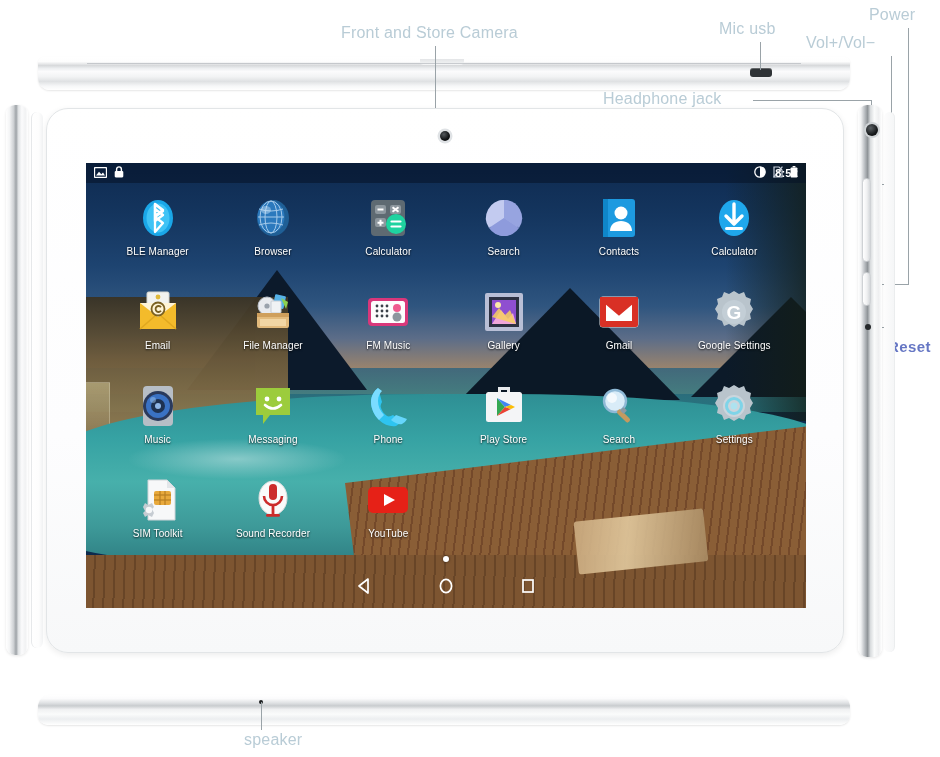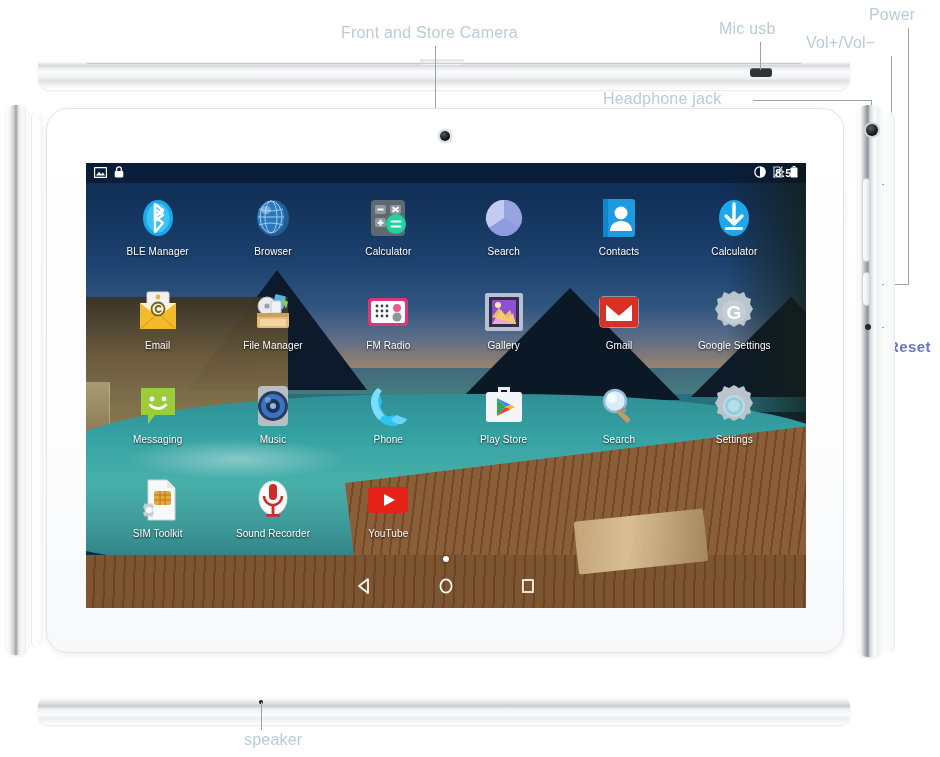--- a/index.html
+++ b/index.html
@@ -486,21 +486,21 @@
                   <circle cx="17" cy="22" r="1.4"></circle>
                 <circle cx="22" cy="22" r="1.4"></circle>
                 <circle cx="12" cy="27" r="1.4"></circle>
                   <circle cx="17" cy="27" r="1.4"></circle>
                 <circle cx="22" cy="27" r="1.4"></circle>
               </g>
               <circle cx="32" cy="19" r="4" fill="#ef5b8f"></circle>
               <circle cx="32" cy="28" r="4.5" fill="#8d969e"></circle>
             </svg>
           </div>
-          <div class="app-lbl">FM Radio</div>
+          <div class="app-lbl">FM Music</div>
         </div>
 
         <div class="app">
           <div class="app-ico">
             <svg width="46" height="46" viewBox="0 0 46 46">
               <rect x="4" y="4" width="38" height="38" rx="2" fill="#b9bfd6"></rect>
               <rect x="8" y="8" width="30" height="30" fill="#2d3142"></rect>
               <rect x="11" y="11" width="24" height="24" fill="#8f4fd0"></rect>
               <path d="M11 35l9-14 7 9 5-6 3 11z" fill="#f0a6d8"></path>
               <path d="M11 28l7-9 6 7 5-5 6 14z" fill="#f7cf5e" opacity=".85"></path>
@@ -531,41 +531,41 @@
               <circle cx="23" cy="23" r="12" fill="#c3ced6"></circle>
               <text x="23" y="30" font-family="Liberation Sans, sans-serif" font-size="19" font-weight="bold" fill="#fff" text-anchor="middle">G</text>
             </svg>
           </div>
           <div class="app-lbl">Google Settings</div>
         </div>
 
         <div class="app">
           <div class="app-ico">
             <svg width="46" height="46" viewBox="0 0 46 46">
-              <path d="M6 5h34v27H20l-7 9V32H6z" fill="#9ccc3c"></path>
-              <circle cx="17" cy="16" r="2.4" fill="#fff"></circle>
-              <circle cx="29" cy="16" r="2.4" fill="#fff"></circle>
-              <path d="M15 22q8 7 16 0" fill="none" stroke="#fff" stroke-width="2.6" stroke-linecap="round"></path>
-            </svg>
-          </div>
-          <div class="app-lbl">Messaging</div>
-        </div>
-
-        <div class="app">
-          <div class="app-ico">
-            <svg width="46" height="46" viewBox="0 0 46 46">
               <rect x="8" y="3" width="30" height="40" rx="4" fill="#b7bec6"></rect>
               <circle cx="23" cy="23" r="15" fill="#2a3a5c"></circle>
               <circle cx="23" cy="23" r="12" fill="#3a72c4"></circle>
               <circle cx="23" cy="23" r="7" fill="#1e3252"></circle>
               <circle cx="23" cy="23" r="3" fill="#8fb7e8"></circle>
               <circle cx="18" cy="17" r="3" fill="#9dc6f0" opacity=".5"></circle>
             </svg>
           </div>
           <div class="app-lbl">Music</div>
+        </div>
+
+        <div class="app">
+          <div class="app-ico">
+            <svg width="46" height="46" viewBox="0 0 46 46">
+              <path d="M6 5h34v27H20l-7 9V32H6z" fill="#9ccc3c"></path>
+              <circle cx="17" cy="16" r="2.4" fill="#fff"></circle>
+              <circle cx="29" cy="16" r="2.4" fill="#fff"></circle>
+              <path d="M15 22q8 7 16 0" fill="none" stroke="#fff" stroke-width="2.6" stroke-linecap="round"></path>
+            </svg>
+          </div>
+          <div class="app-lbl">Messaging</div>
         </div>
 
         <div class="app">
           <div class="app-ico">
             <svg width="46" height="46" viewBox="0 0 46 46">
               <path d="M13 5c-4 3-7 8-7 14s3 13 8 18 12 7 17 6c2-1 4-3 5-5l-8-6c-2 1-4 2-6 1-3-2-5-5-6-8-1-2 0-4 1-6z" fill="#2ec4f0"></path>
               <path d="M13 5c-4 3-7 8-7 14s3 13 8 18l5-5c-4-4-6-9-6-14s2-8 4-10z" fill="#7adcff"></path>
               <path d="M31 32l-5 5c4 3 8 5 11 4 2-1 4-3 5-5z" fill="#66d6fb"></path>
             </svg>
           </div>

